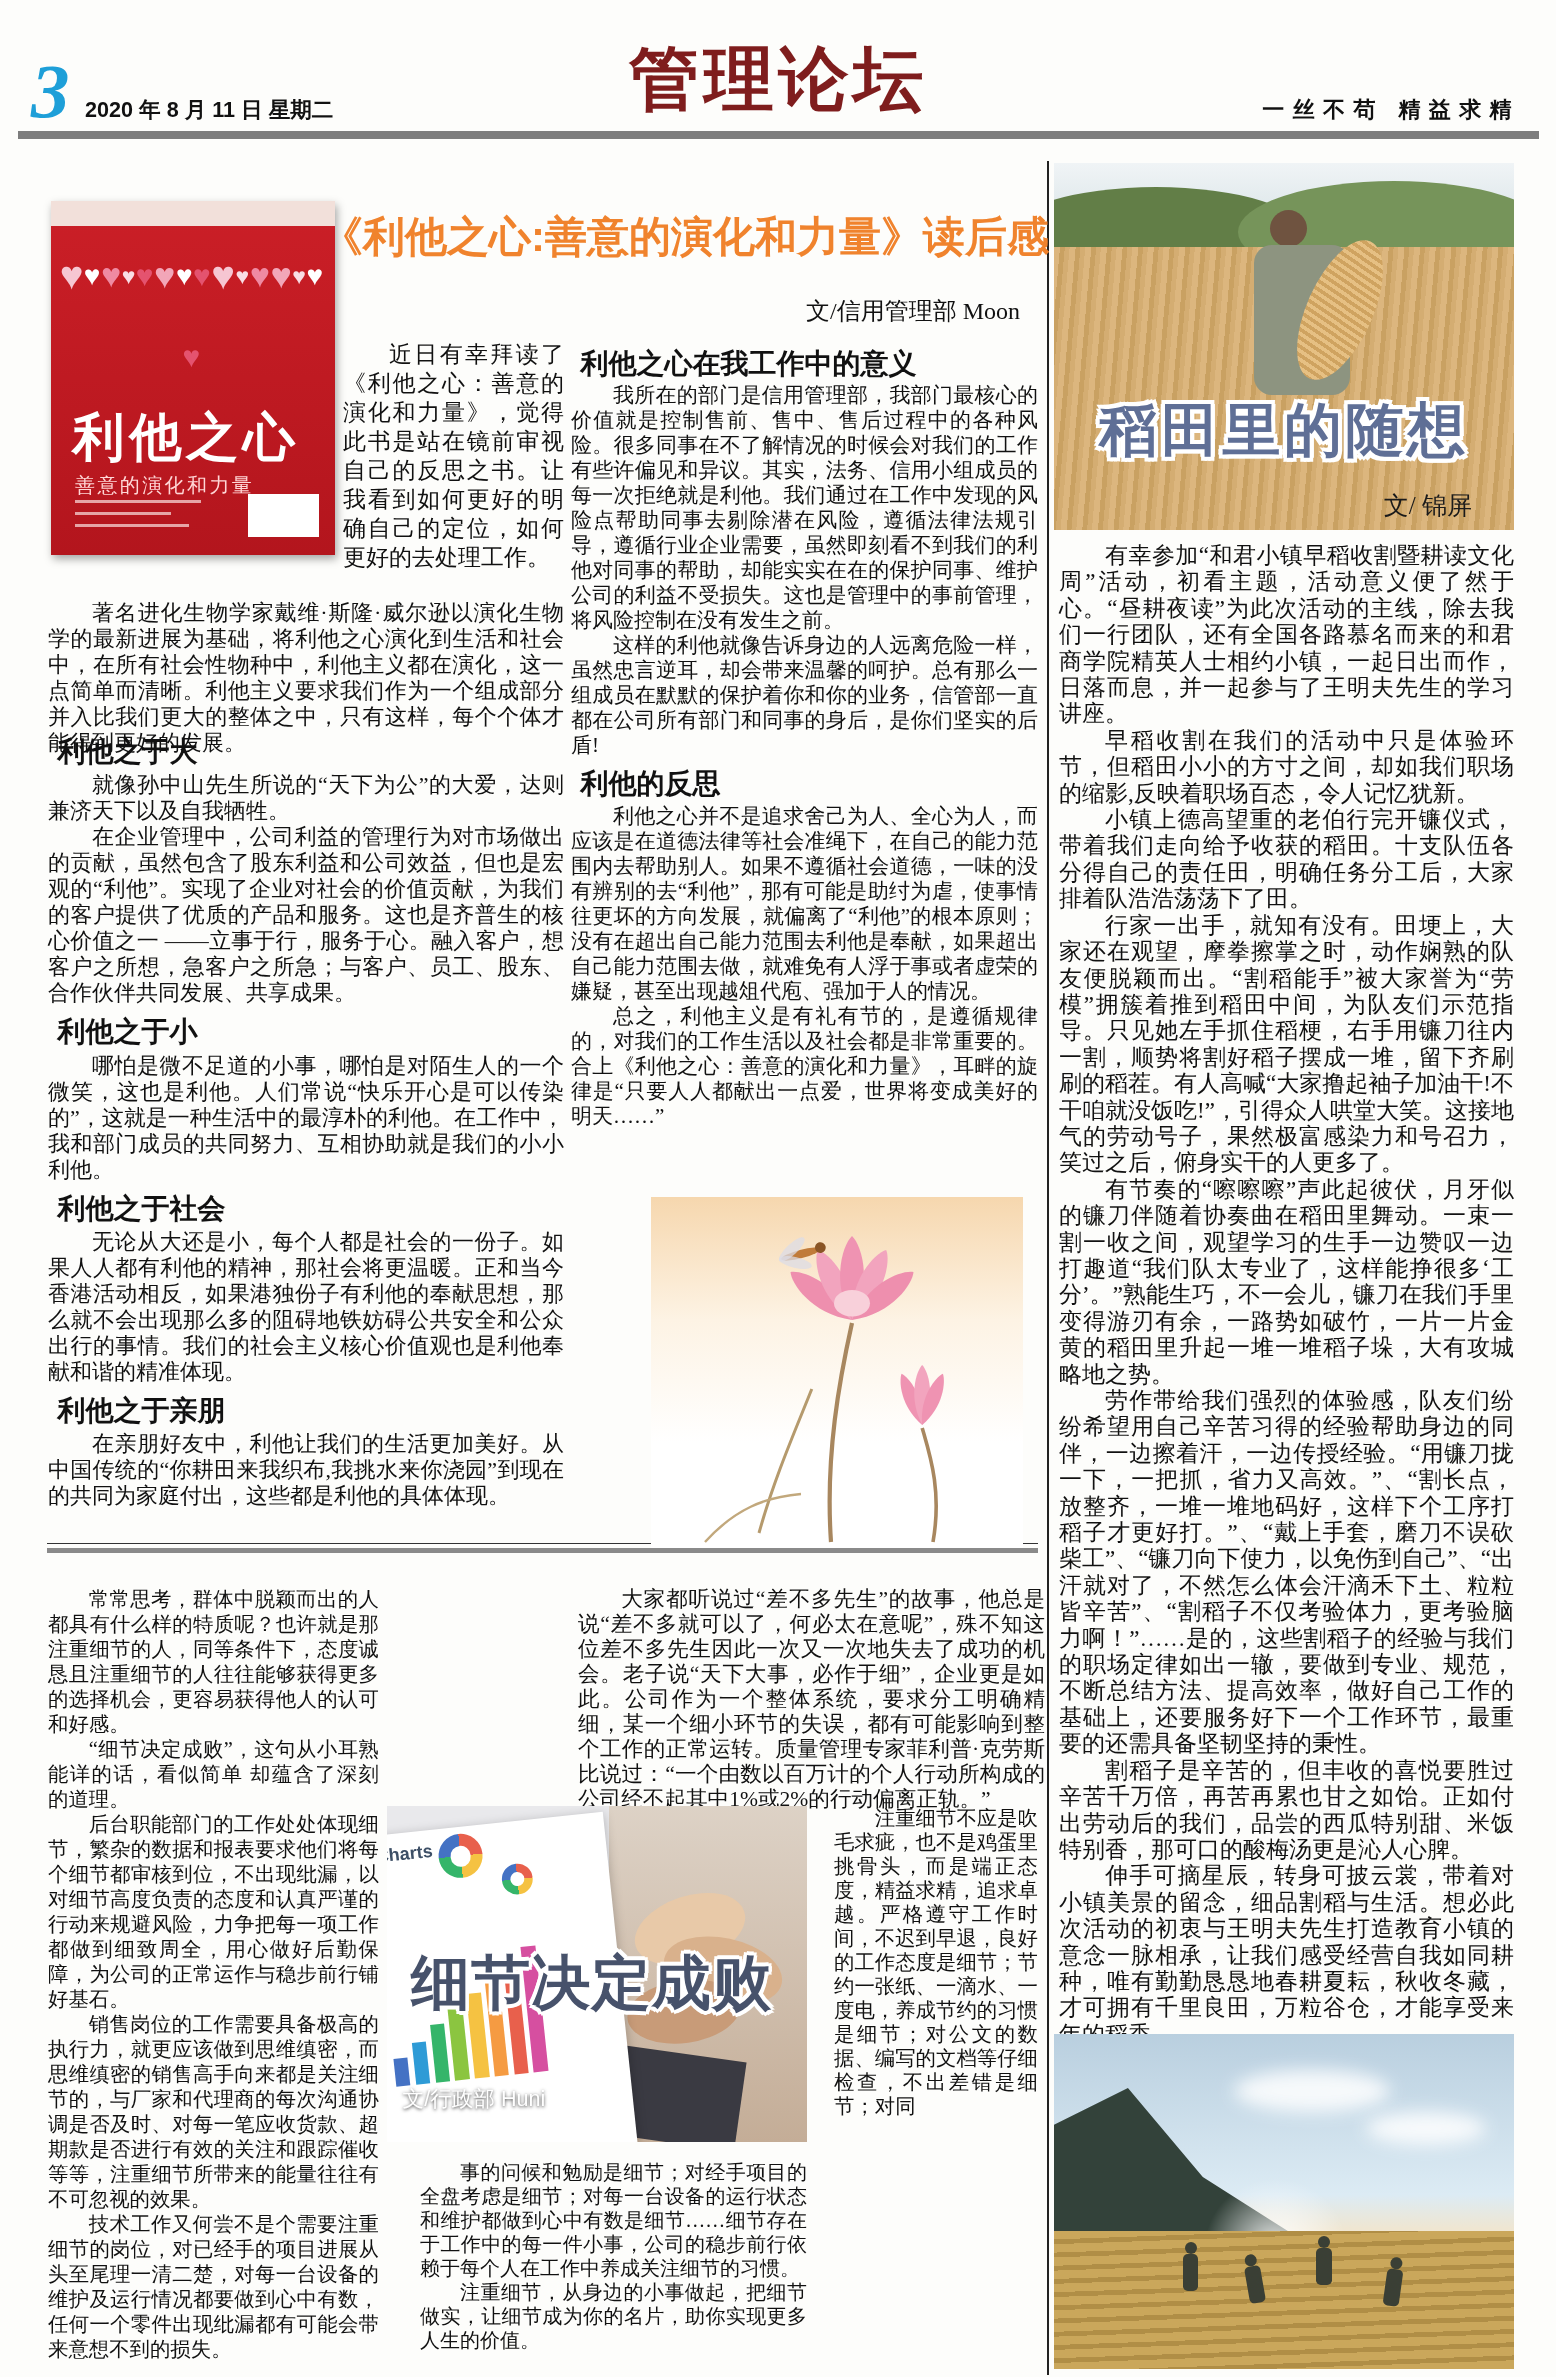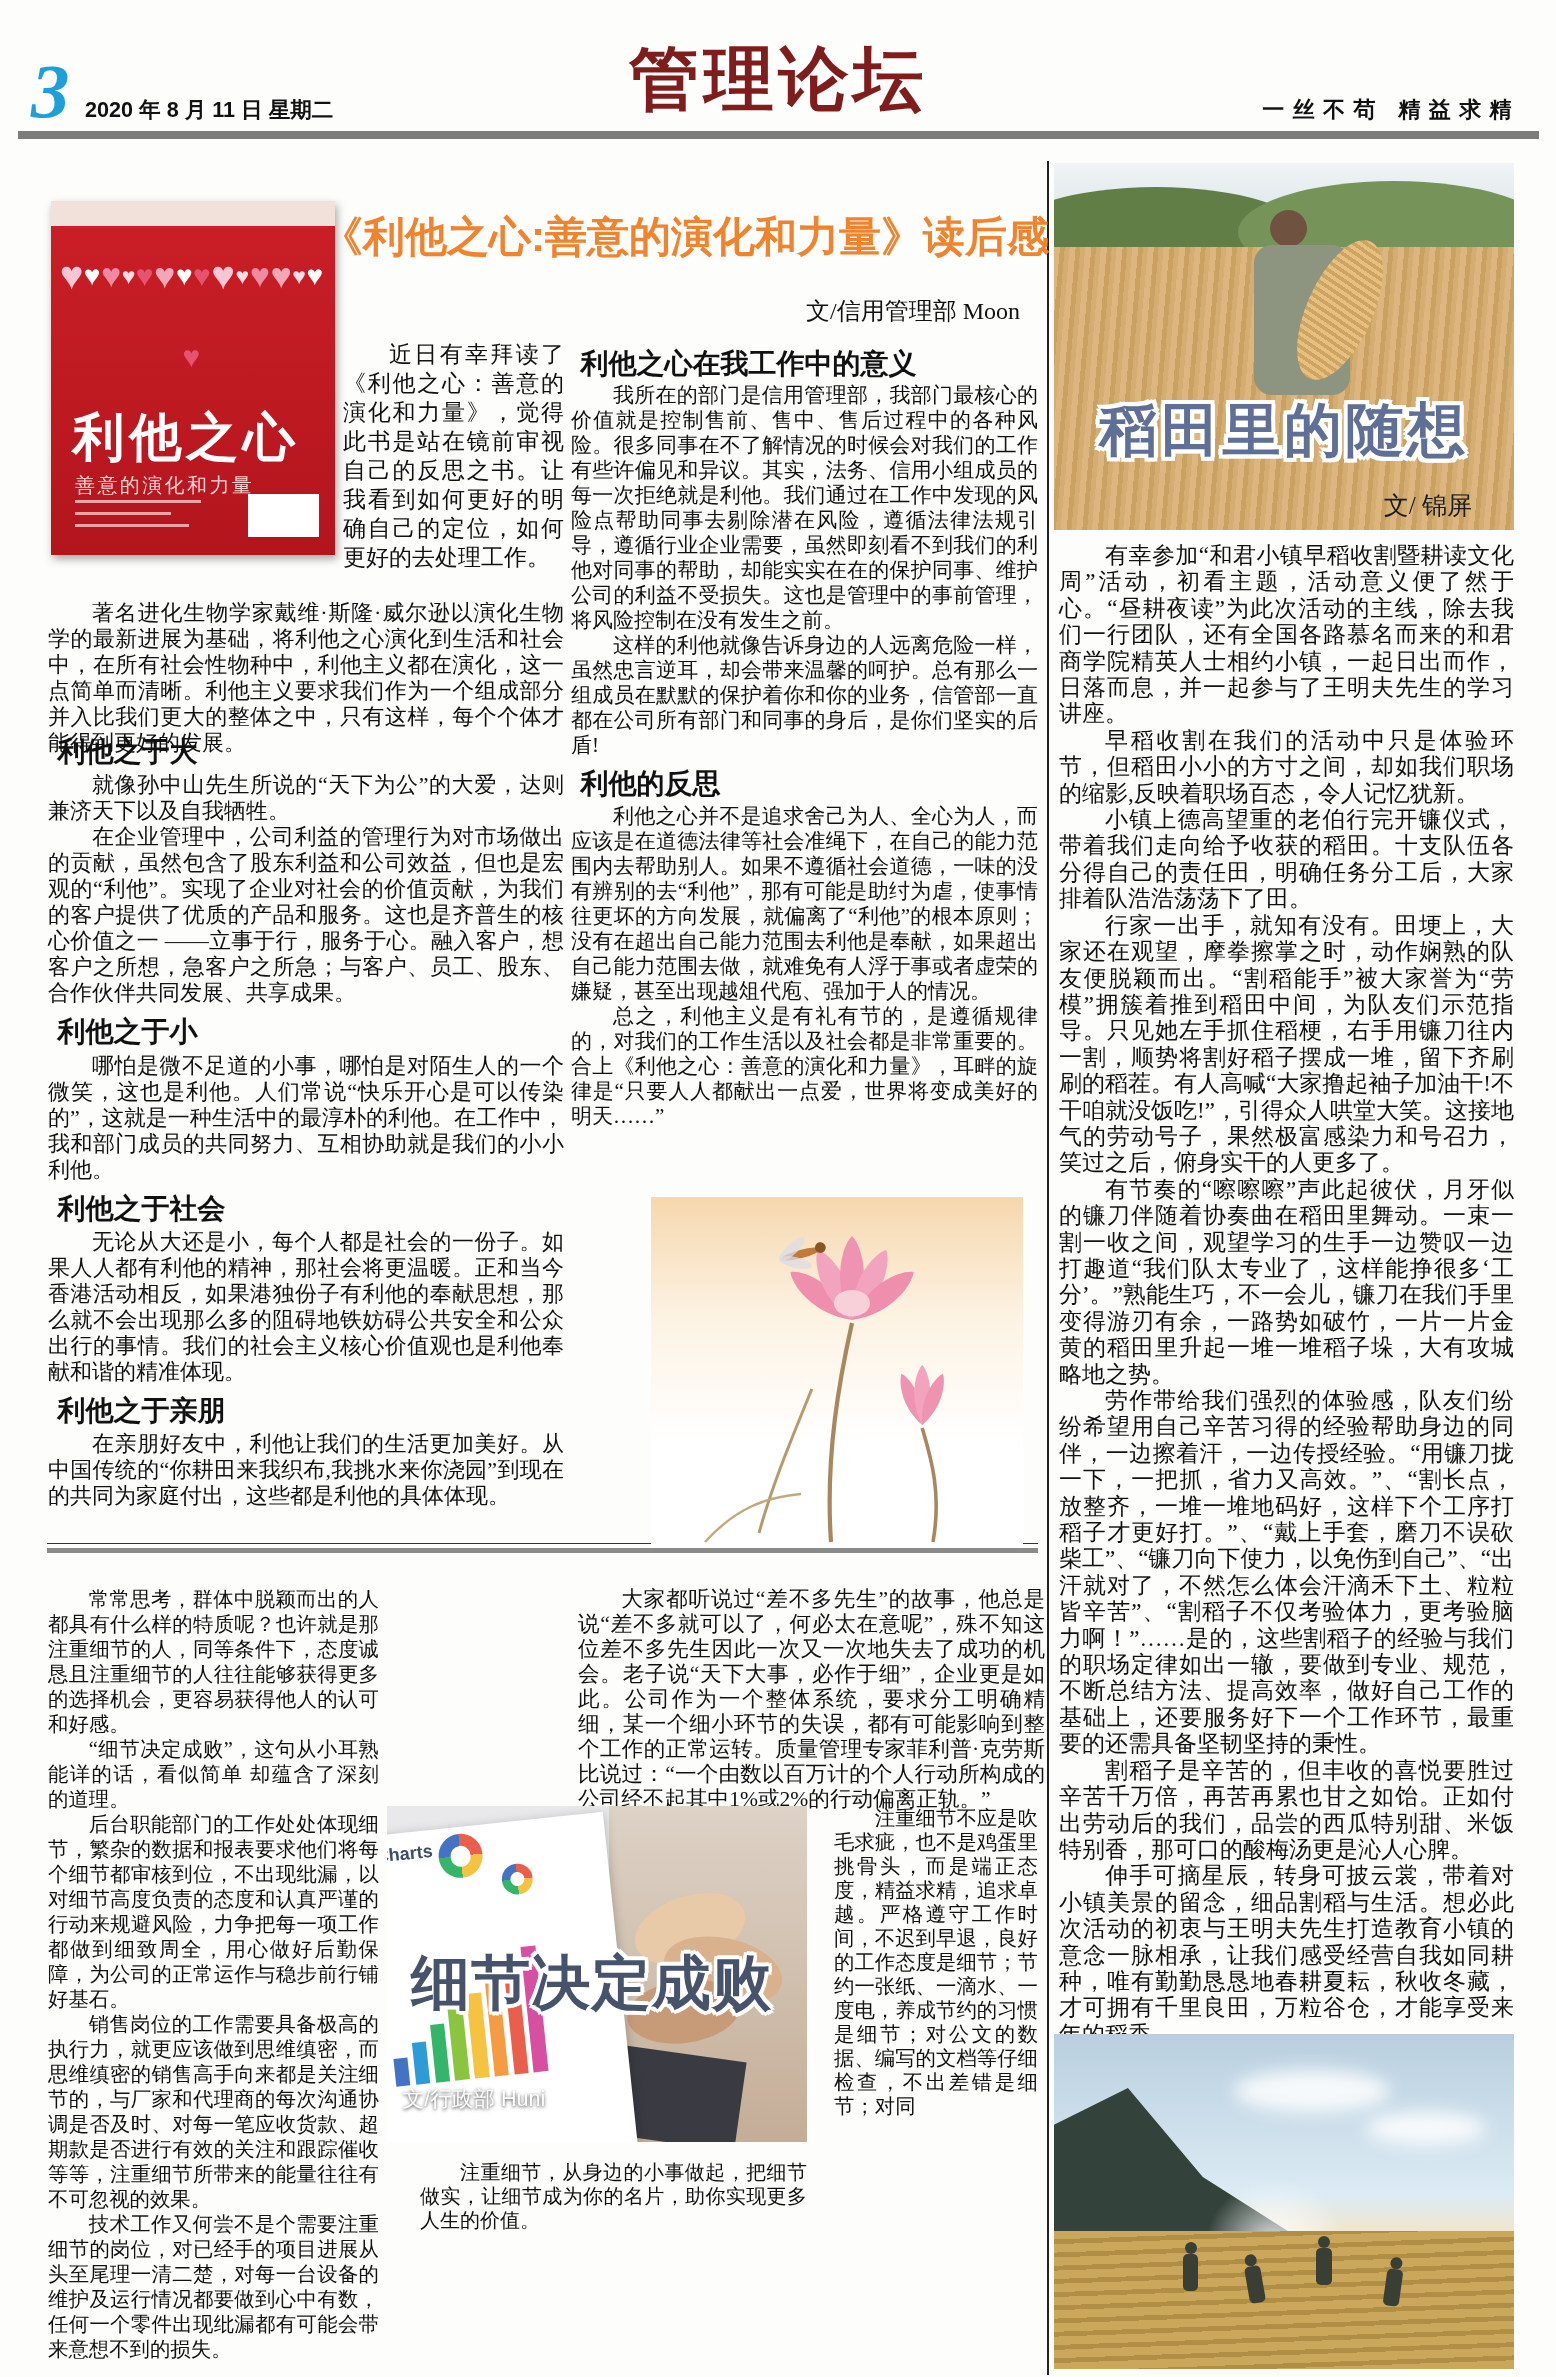--- a/index.html
+++ b/index.html
@@ -202,20 +202,21 @@
 
 <div class="abs" id="b-colB">
   <p>大家都听说过“差不多先生”的故事，他总是说“差不多就可以了，何必太在意呢”，殊不知这位差不多先生因此一次又一次地失去了成功的机会。老子说“天下大事，必作于细”，企业更是如此。公司作为一个整体系统，要求分工明确精细，某一个细小环节的失误，都有可能影响到整个工作的正常运转。质量管理专家菲利普·克劳斯比说过：“一个由数以百万计的个人行动所构成的公司经不起其中1%或2%的行动偏离正轨。”</p>
 </div>
 
 <div class="abs" id="b-colC">
   <p>注重细节不应是吹毛求疵，也不是鸡蛋里挑骨头，而是端正态度，精益求精，追求卓越。严格遵守工作时间，不迟到早退，良好的工作态度是细节；节约一张纸、一滴水、一度电，养成节约的习惯是细节；对公文的数据、编写的文档等仔细检查，不出差错是细节；对同</p>
 </div>
 
 <div class="abs" id="b-below">
+  <p>事的问候和勉励是细节；对经手项目的全盘考虑是细节；对每一台设备的运行状态和维护都做到心中有数是细节……细节存在于工作中的每一件小事，公司的稳步前行依赖于每个人在工作中养成关注细节的习惯。</p>
   <p>注重细节，从身边的小事做起，把细节做实，让细节成为你的名片，助你实现更多人生的价值。</p>
 </div>
 
 <div class="abs" id="b-image">
   <div id="b-hands">
     <div class="hand" id="hd1"></div>
     <div class="hand" id="hd2"></div>
     <div class="hand" id="hd3"></div>
     <div id="sleeve"></div>
   </div>

